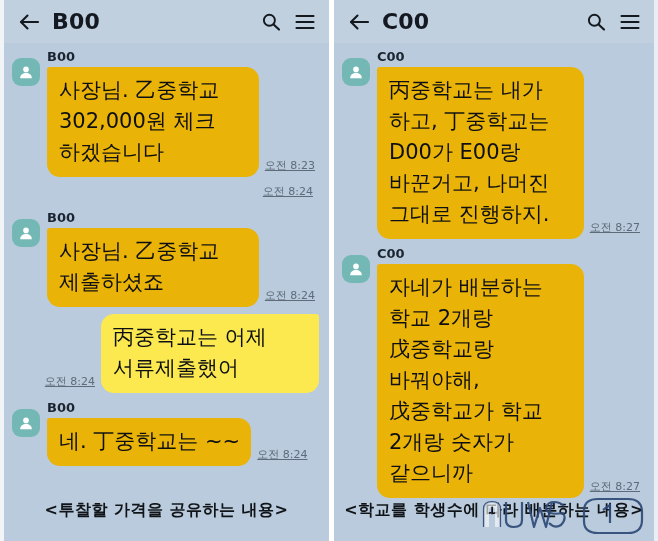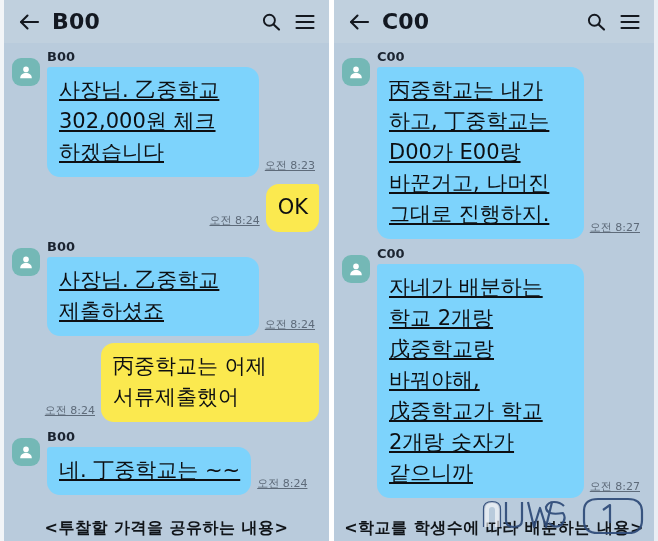--- a/index.html
+++ b/index.html
@@ -95,37 +95,37 @@
     max-width: 218px;
     padding: 8px 11px 9px 12px;
     border-radius: 13px;
     font-size: 21px;
     line-height: 31px;
     color: #0d0f12;
     word-break: keep-all;
     box-sizing: border-box;
     font-family: "DejaVu Sans", "Liberation Sans", sans-serif;
   }
-  .bubble.white  { background: #7dd3fc; border-top-left-radius: 3px; text-decoration: underline; }
+  .bubble.white  { background: #eab308; border-top-left-radius: 3px; }
   .bubble.yellow { background: #fbe94f; border-top-right-radius: 3px; }
   .time {
     font-size: 11px;
     color: #5e6b7a;
     white-space: nowrap;
     padding: 0 4px 4px 6px;
     font-family: "DejaVu Sans", "Liberation Sans", sans-serif;
     text-decoration: underline;
   }
   .msg-out { display: flex; justify-content: flex-end; align-items: flex-end; }
   .msg-out .time { padding: 0 6px 4px 0; }
 
   
   .caption {
     position: absolute;
-    left: 0; right: 0; bottom: 2px;
+    left: 0; right: 0; bottom: 20px;
     text-align: center;
     font-size: 16px;
     font-weight: bold;
     color: #101418;
     letter-spacing: 0.5px;
     font-family: "DejaVu Sans", "Liberation Sans", sans-serif;
     white-space: nowrap;
   }
 
   
@@ -180,21 +180,20 @@
           <div class="sender">B00</div>
           <div class="bubble-line">
             <div class="bubble white">사장님. 乙중학교 302,000원 체크 하겠습니다</div>
             <div class="time">오전 8:23</div>
           </div>
         </div>
       </div>
 
       <div class="msg-row msg-out">
         <div class="time">오전 8:24</div>
-        <div class="bubble yellow">OK</div>
       </div>
 
       <div class="msg-row msg-in">
         <div class="avatar">
           <svg width="16" height="16" viewBox="0 0 16 16" aria-hidden="true">
             <circle cx="8" cy="5.4" r="2.8" fill="#ffffff"></circle>
             <path d="M2.2 14.2 C2.2 10.6 5 9 8 9 C11 9 13.8 10.6 13.8 14.2 Z" fill="#ffffff"></path>
           </svg>
         </div>
         <div class="in-body">

